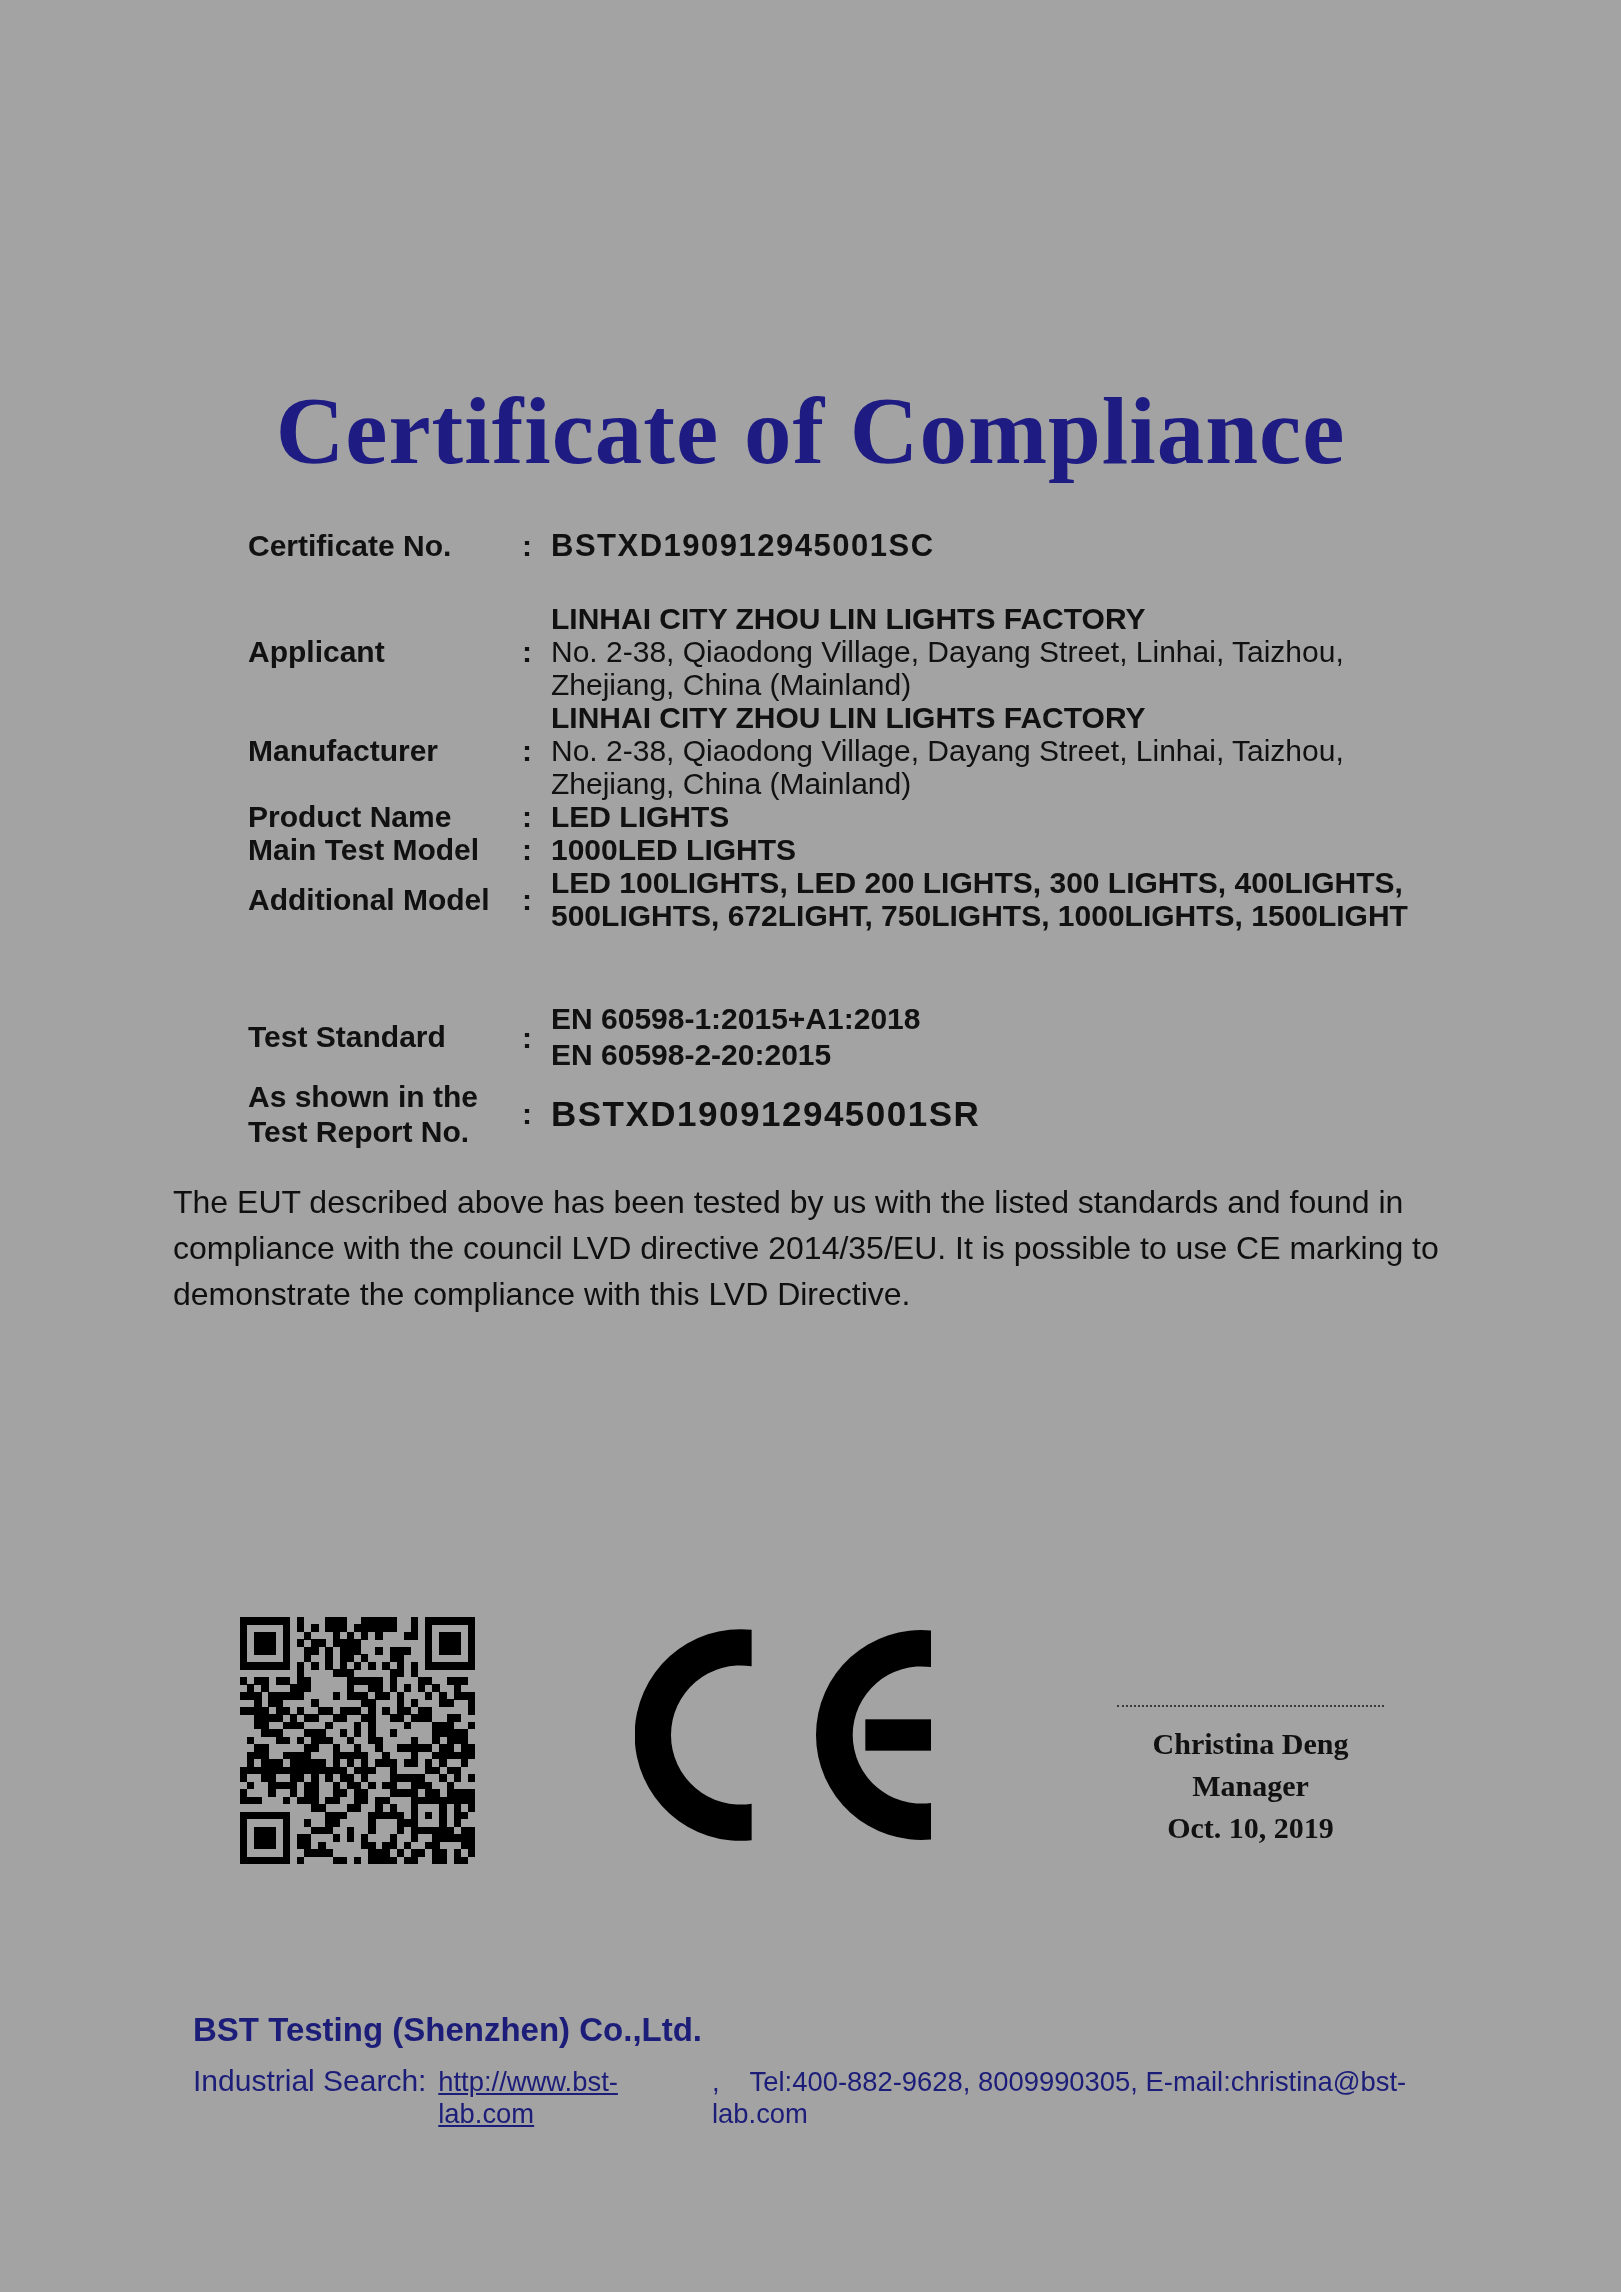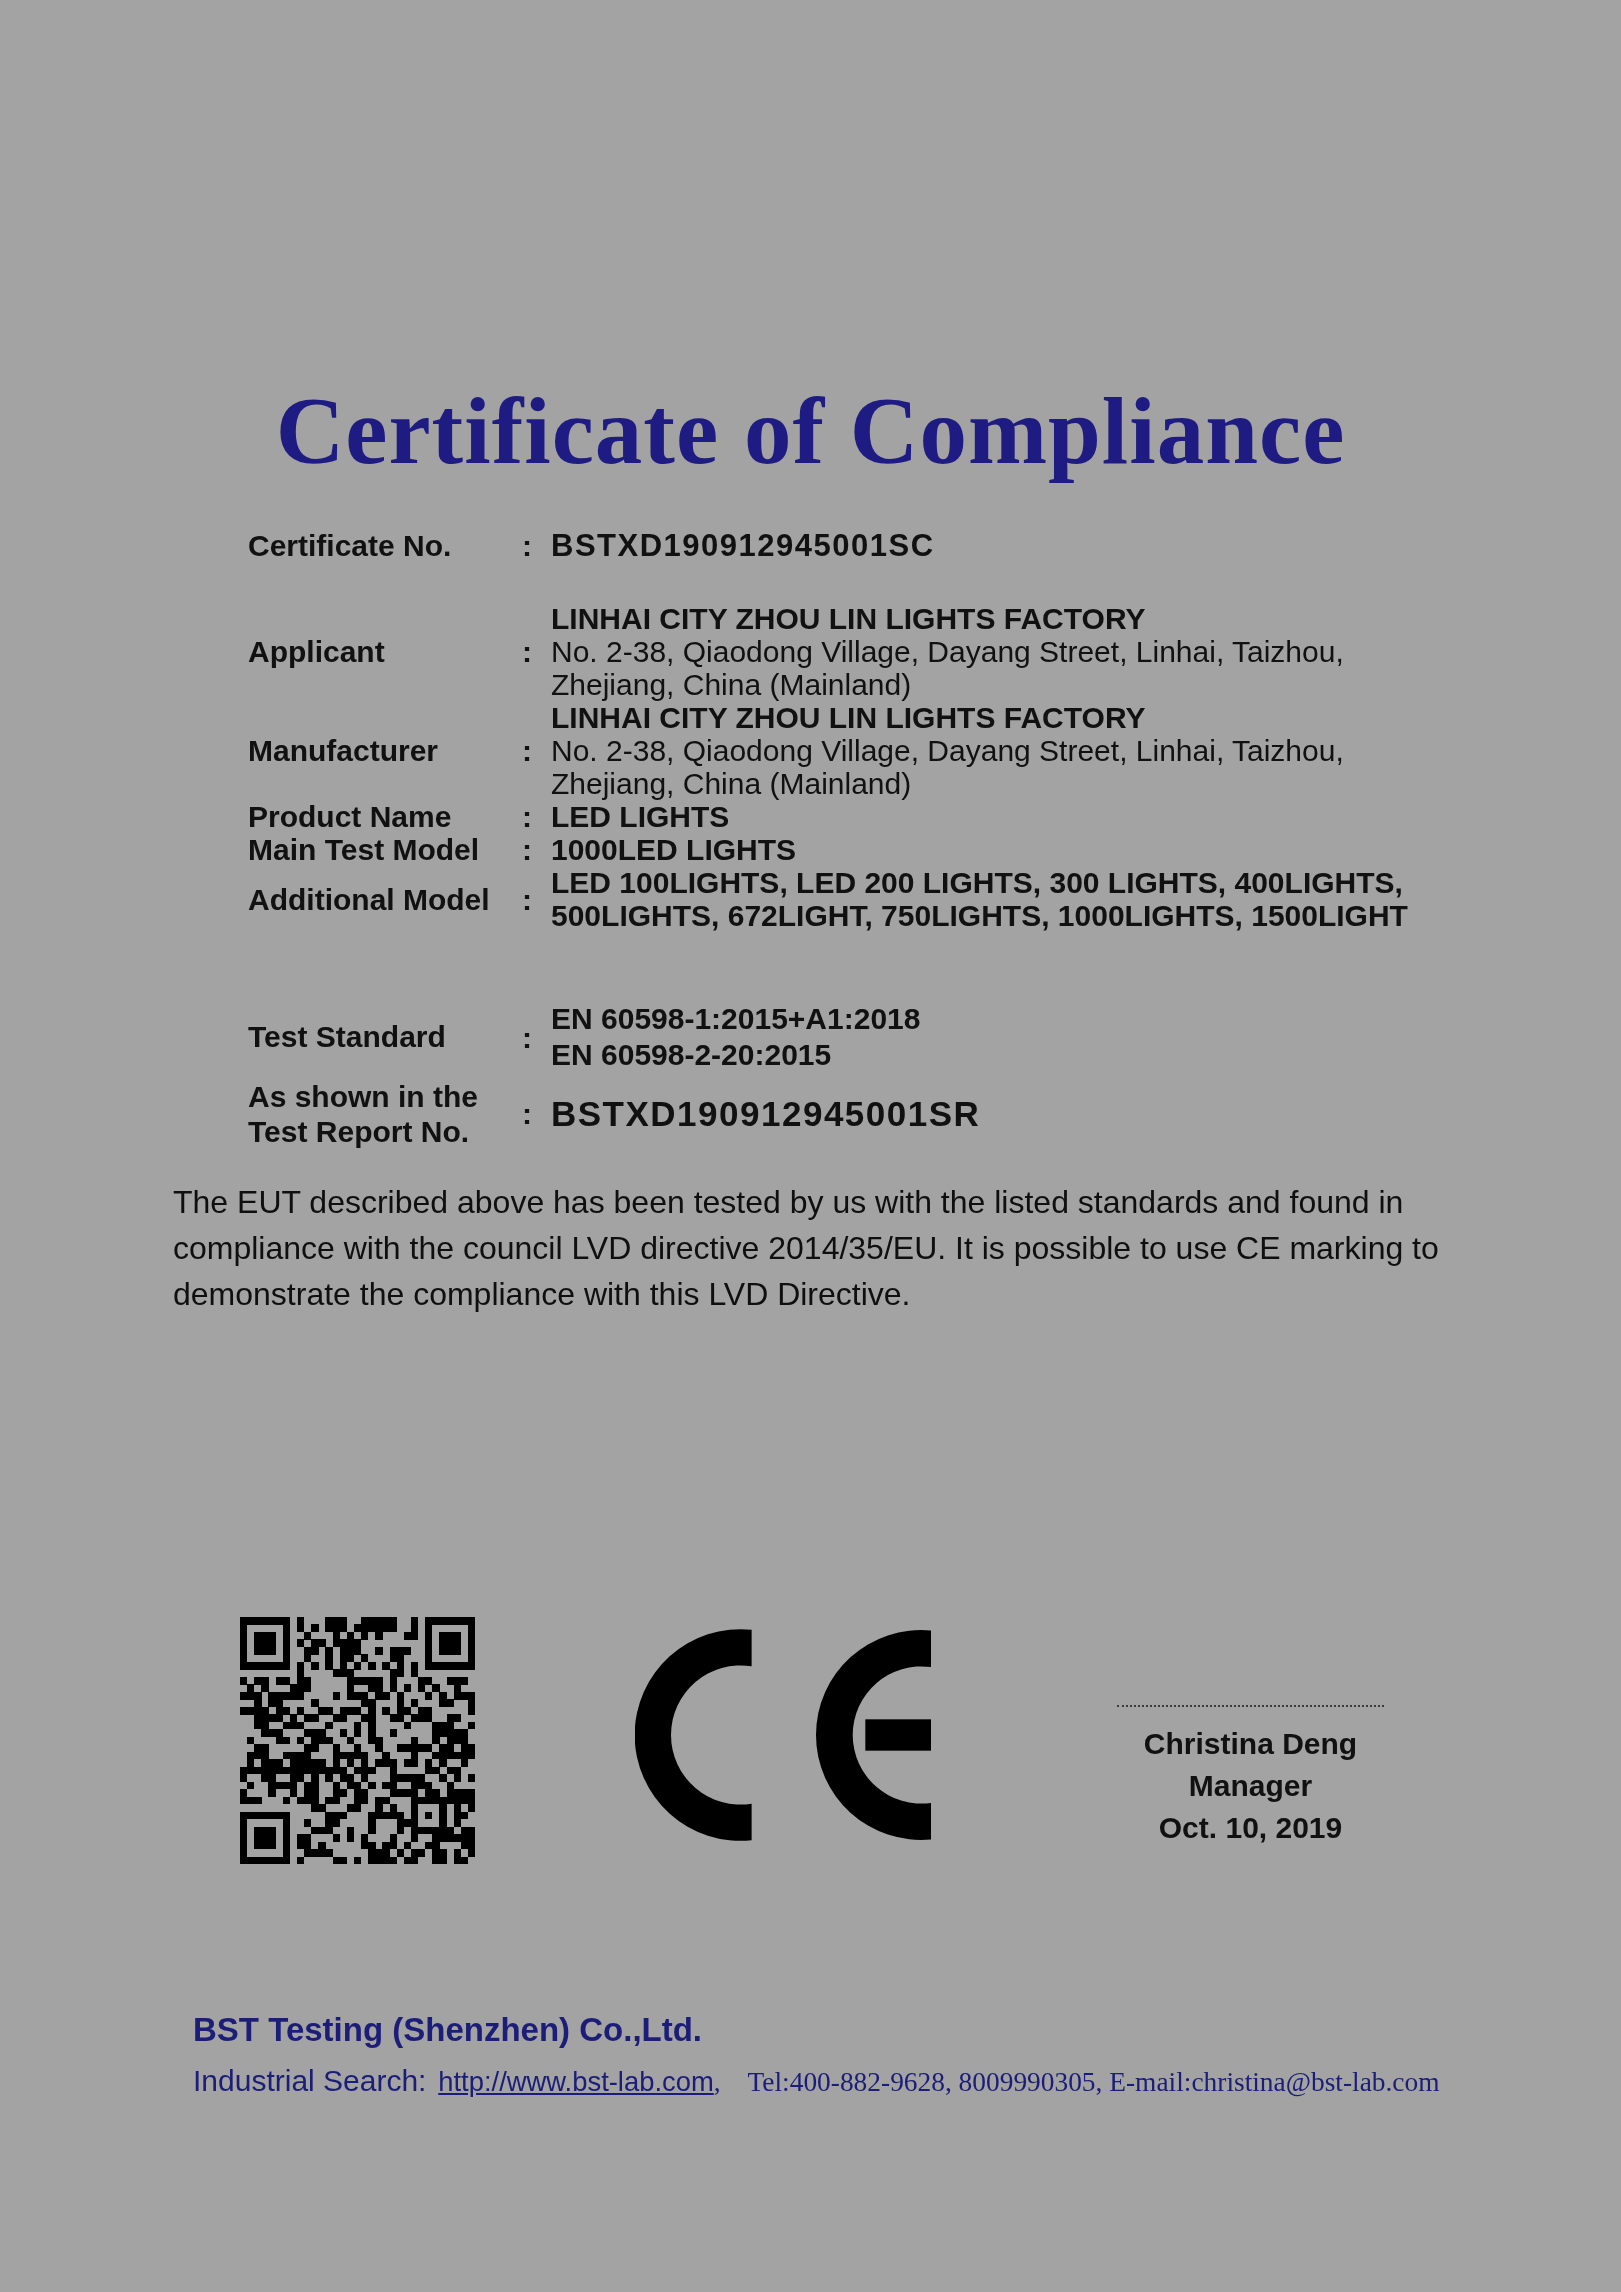--- a/index.html
+++ b/index.html
@@ -28,31 +28,31 @@
   .row-report .lbl{line-height:35px;}
   .report-value{font-size:35px;letter-spacing:1.5px;}
   
   .statement{position:absolute;left:173px;top:1179px;width:1266px;font-size:32px;line-height:46px;color:#0f0f0f;}
   .statement p{margin:0;}
   
   .qr{position:absolute;left:240px;top:1617px;width:235px;height:247px;}
   .qr svg{display:block;width:100%;height:100%;shape-rendering:crispEdges;}
   .ce{position:absolute;left:635px;top:1628px;width:296px;height:214px;}
   
-  .signature{position:absolute;left:1068px;top:1705px;width:365px;text-align:center;}
+  .signature{position:absolute;left:1068px;top:1705px;width:365px;text-align:center;font-family:Liberation Serif, serif;}
   .dots{width:267px;height:0;border-top:2.9px dotted #3a3a3a;margin:0 auto 15.7px auto;}
   .sig-line{font-weight:700;font-size:30px;line-height:42px;color:#111;}
   
   .footer{position:absolute;left:193px;top:2011px;width:1304px;color:#1b1d78;}
   .company{font-size:33px;font-weight:700;margin-bottom:14.7px;}
   .addr{font-size:27.4px;margin-bottom:16.7px;}
   .search{font-size:27.4px;display:flex;align-items:baseline;}
   .search-label{font-size:30px;margin-right:11.8px;flex:none;}
   .url{text-decoration:underline;cursor:pointer;}
-  .rest{white-space:pre-wrap;font-family:Liberation Serif, serif;}
+  .rest{white-space:pre-wrap;}
 </style>
 </head>
 <body>
 
 <div class="page">
 
   <div class="title">Certificate of Compliance</div>
 
   <div class="info">
 

